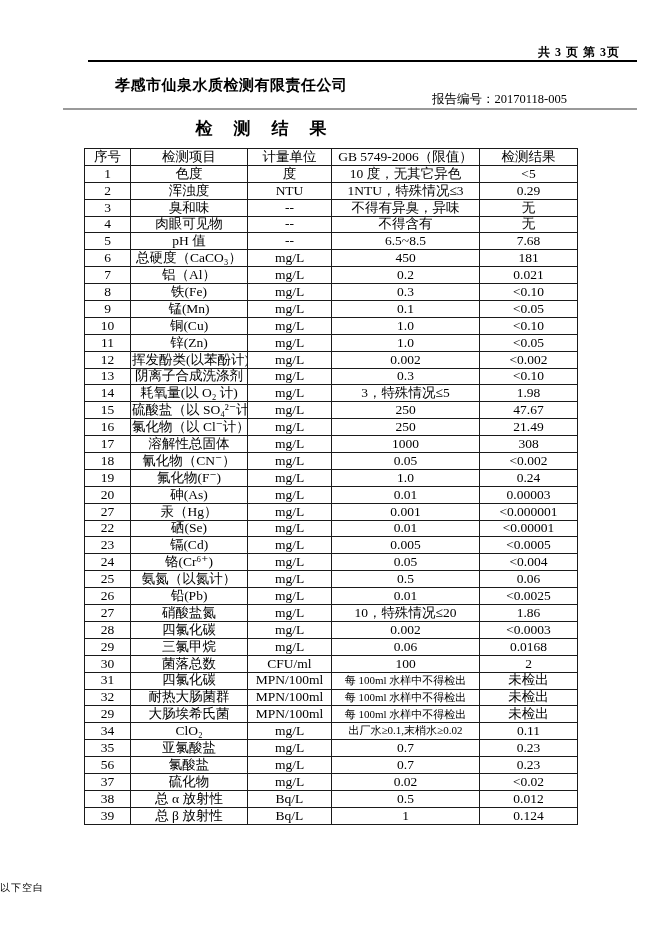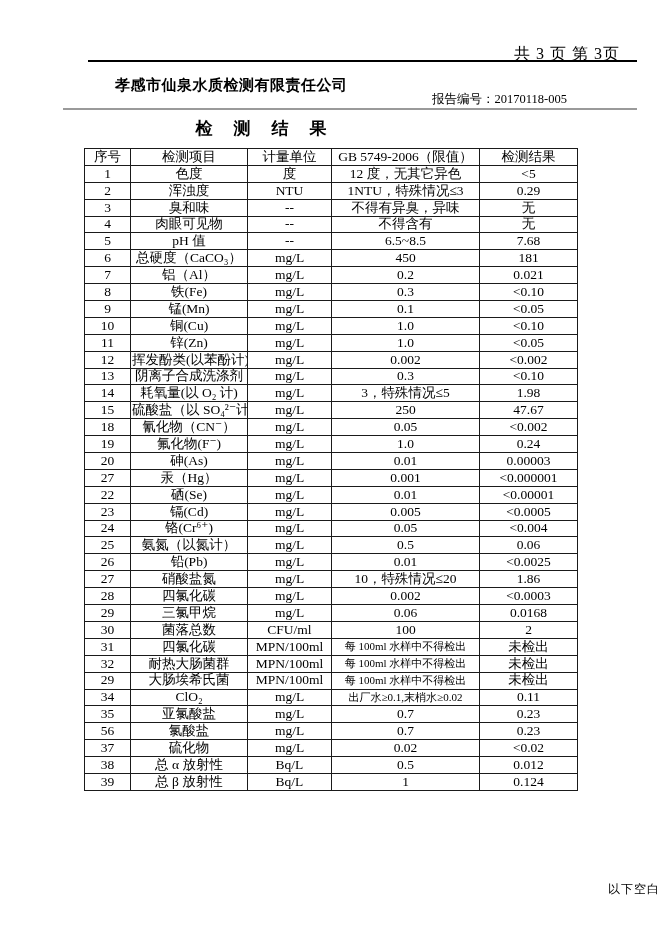--- a/index.html
+++ b/index.html
@@ -7,21 +7,21 @@
   body {
     width: 660px; height: 935px;
     font-family: "Liberation Serif", "DejaVu Serif", serif;
     color: #000;
     position: relative;
   }
   .page { position: absolute; left: 0; top: 0; width: 660px; height: 935px; background: #fff; }
 
   .page-info {
     position: absolute; top: 44px; right: 40px;
-    font-size: 16px; letter-spacing: 1px;
+    font-size: 12px; letter-spacing: 1px; font-weight: bold;
   }
   .rule-top {
     position: absolute; top: 60px; left: 88px; width: 549px;
     border-top: 2px solid #000;
   }
   .company {
     position: absolute; top: 76px; left: 115px;
     font-family: "Liberation Sans", "DejaVu Sans", sans-serif;
     font-weight: bold; font-size: 15px; letter-spacing: 0.5px;
   }
@@ -54,21 +54,21 @@
     white-space: nowrap;
   }
   table.results col.c1 { width: 46px; }
   table.results col.c2 { width: 117px; }
   table.results col.c3 { width: 84px; }
   table.results col.c4 { width: 148px; }
   table.results col.c5 { width: 98px; }
   table.results td.small { font-size: 11px; }
   .footer-note {
     position: absolute; top: 881px; left: 0; width: 660px;
-    text-align: right; font-size: 12px; letter-spacing: 1px;
+    text-align: left; font-size: 10px; letter-spacing: 1px;
   }
 </style>
 </head>
 <body>
 
 <div class="page">
 
   <div class="page-info">共 3 页  第 3页</div>
 
   <div class="rule-top"></div>
@@ -98,21 +98,21 @@
           <th>计量单位</th>
           <th>GB 5749-2006（限值）</th>
           <th>检测结果</th>
         </tr>
     </thead>
     <tbody id="body-rows">
         <tr>
           <td>1</td>
           <td>色度</td>
           <td>度</td>
-          <td>12 度，无其它异色</td>
+          <td>10 度，无其它异色</td>
           <td>&lt;5</td>
         </tr>
         <tr>
           <td>2</td>
           <td>浑浊度</td>
           <td>NTU</td>
           <td>1NTU，特殊情况≤3</td>
           <td>0.29</td>
         </tr>
         <tr>
@@ -200,20 +200,34 @@
           <td>1.98</td>
         </tr>
         <tr>
           <td>15</td>
           <td>硫酸盐（以 SO₄²⁻计）</td>
           <td>mg/L</td>
           <td>250</td>
           <td>47.67</td>
         </tr>
         <tr>
+          <td>16</td>
+          <td>氯化物（以 Cl⁻计）</td>
+          <td>mg/L</td>
+          <td>250</td>
+          <td>21.49</td>
+        </tr>
+        <tr>
+          <td>17</td>
+          <td>溶解性总固体</td>
+          <td>mg/L</td>
+          <td>1000</td>
+          <td>308</td>
+        </tr>
+        <tr>
           <td>18</td>
           <td>氰化物（CN⁻）</td>
           <td>mg/L</td>
           <td>0.05</td>
           <td>&lt;0.002</td>
         </tr>
         <tr>
           <td>19</td>
           <td>氟化物(F⁻)</td>
           <td>mg/L</td>

